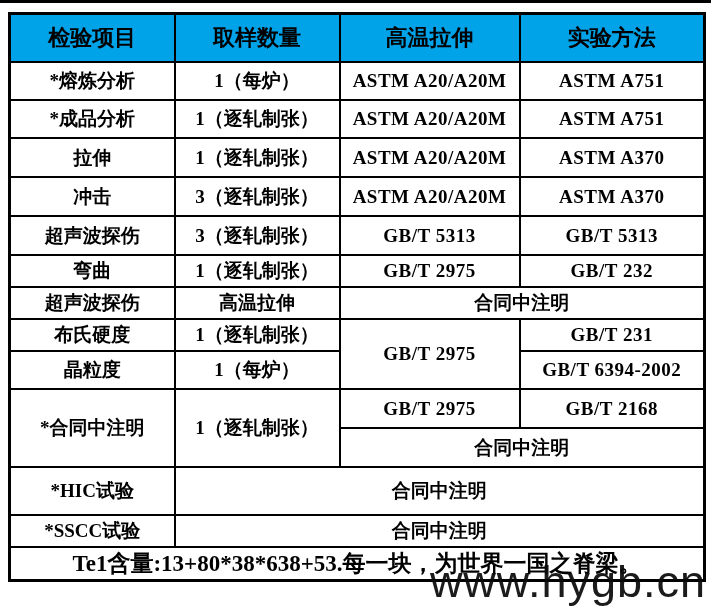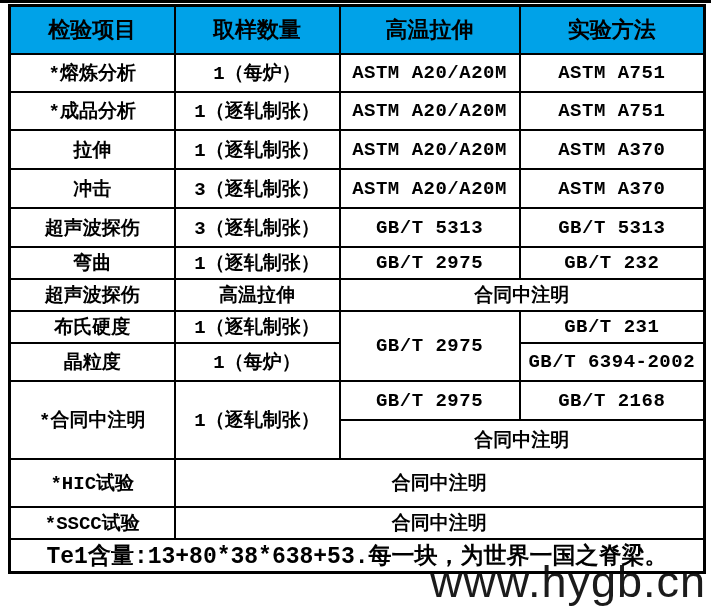--- a/index.html
+++ b/index.html
@@ -8,21 +8,21 @@
     width:711px; height:606px;
     background:#ffffff;
     font-family:"Liberation Serif","DejaVu Serif",serif;
     overflow:hidden;
   }
   .top-rule {
     position:absolute; top:0; left:0;
     width:711px; height:3px; background:#000000;
   }
   table.spec {
-    position:absolute; top:4px; left:8px;
+    position:absolute; top:12px; left:8px;
     width:695px;
     border-collapse:collapse;
     table-layout:fixed;
     border:3px solid #000000;
   }
   table.spec th, table.spec td {
     border:2px solid #000000;
     text-align:center;
     vertical-align:middle;
     color:#000000;
@@ -32,21 +32,20 @@
   }
   table.spec th {
     background:#00A2E8;
     font-size:22px;
     font-weight:bold;
     height:46px;
   }
   table.spec td {
     font-size:19px;
     font-weight:bold;
-    font-family:Liberation Mono, monospace;
   }
   td.latin { font-size:18px; letter-spacing:0.5px;margin-left:7px; }
   tr.h38 { height:38px; }
   tr.h39 { height:39px; }
   tr.h40 { height:32px; }
   tr.h42 { height:48px; }
   tr.footer-row { height:30px; }
   tr.footer-row td {
     font-size:23px;
     font-weight:bold;

